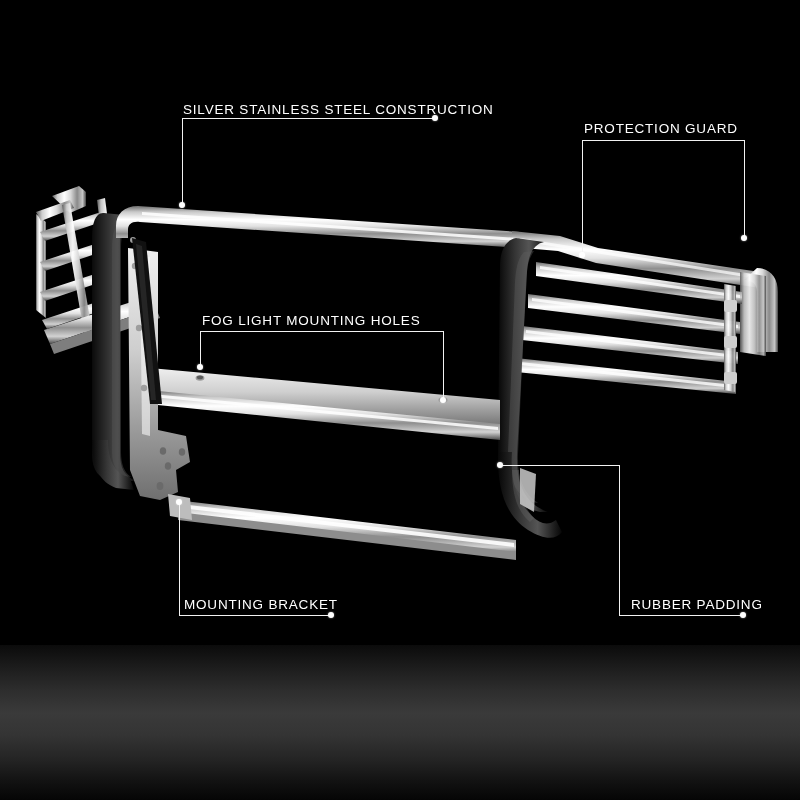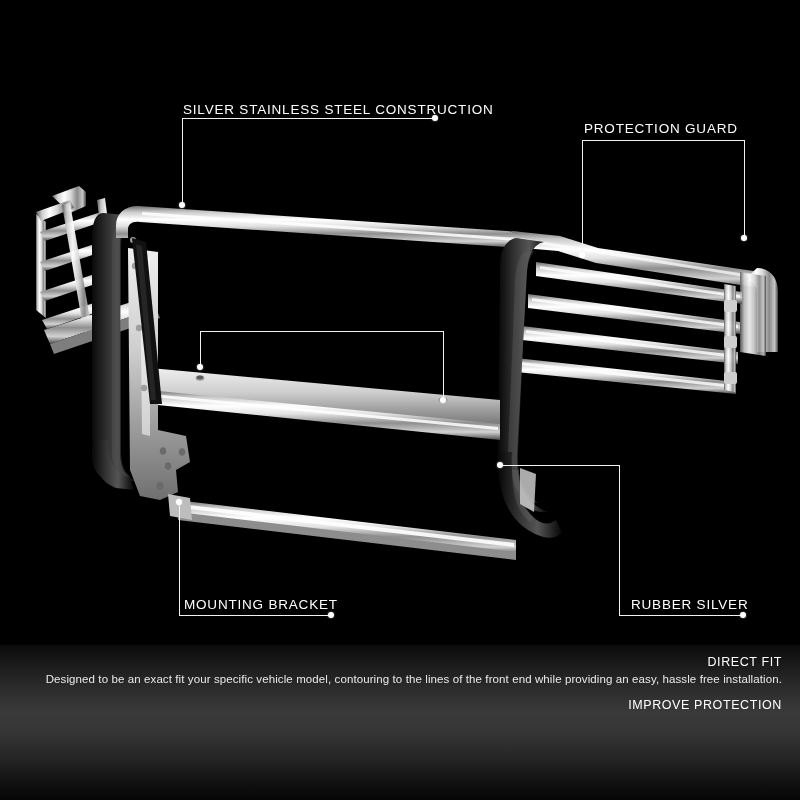--- a/index.html
+++ b/index.html
@@ -273,45 +273,41 @@
     <div class="lead-dot" style="left:179px; top:202px;"></div>
     <div class="lead-dot" style="left:432px; top:115px;"></div>
 
     <div class="callout-text" style="left:584px; top:121px;">PROTECTION GUARD</div>
     <div class="lead-h" style="left:582px; top:140px; width:163px;"></div>
     <div class="lead-v" style="left:582px; top:140px; height:114px;"></div>
     <div class="lead-v" style="left:744px; top:140px; height:97px;"></div>
     <div class="lead-dot" style="left:579px; top:252px;"></div>
     <div class="lead-dot" style="left:741px; top:235px;"></div>
 
+    <div class="callout-text" style="left:202px; top:313px;">FOG LIGHT MOUNTING HOLES</div>
     <div class="lead-h" style="left:200px; top:331px; width:243px;"></div>
     <div class="lead-v" style="left:200px; top:331px; height:36px;"></div>
     <div class="lead-v" style="left:443px; top:331px; height:70px;"></div>
     <div class="lead-dot" style="left:197px; top:364px;"></div>
     <div class="lead-dot" style="left:440px; top:397px;"></div>
 
     <div class="callout-text" style="left:184px; top:597px;">MOUNTING BRACKET</div>
     <div class="lead-h" style="left:179px; top:615px; width:152px;"></div>
     <div class="lead-v" style="left:179px; top:502px; height:113px;"></div>
     <div class="lead-dot" style="left:176px; top:499px;"></div>
     <div class="lead-dot" style="left:328px; top:612px;"></div>
 
-    <div class="callout-text" style="left:631px; top:597px;">RUBBER SILVER</div>
+    <div class="callout-text" style="left:631px; top:597px;">RUBBER PADDING</div>
     <div class="lead-h" style="left:500px; top:465px; width:120px;"></div>
     <div class="lead-v" style="left:619px; top:465px; height:150px;"></div>
     <div class="lead-h" style="left:619px; top:615px; width:124px;"></div>
     <div class="lead-dot" style="left:497px; top:462px;"></div>
     <div class="lead-dot" style="left:740px; top:612px;"></div>
   </div>
 
   <div id="bottom">
 
-    <div class="info-block" style="top:10px;">
-      <div class="info-title">DIRECT FIT</div>
-      <div class="info-desc">Designed to be an exact fit your specific vehicle model, contouring to the lines of the front end while providing an easy, hassle free installation.</div>
-    </div>
 
     <div class="info-block" style="top:53px;">
-      <div class="info-title">IMPROVE PROTECTION</div>
     </div>
 
   </div>
 </div>
 
 </body></html>

